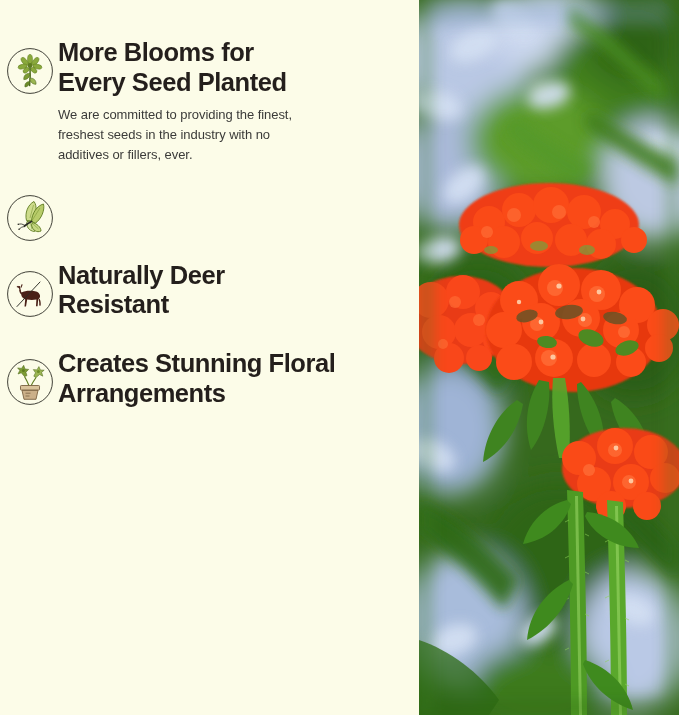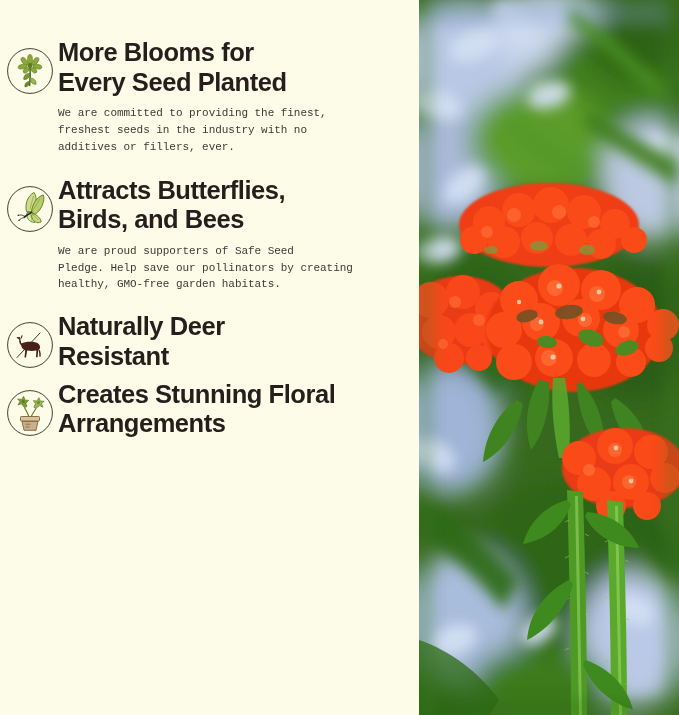--- a/index.html
+++ b/index.html
@@ -31,21 +31,21 @@
     display: flex;
     flex-direction: column;
   }
   .benefit {
     display: flex;
     align-items: flex-start;
     padding: 0 0 0 2px;
   }
   .benefit-1 { margin-bottom: 20px; }
   .benefit-2 { margin-bottom: 19px; }
-  .benefit-3 { }
+  .benefit-3 { margin-bottom: 21px; }
   .benefit-4 { margin-bottom: 4px; }
 
   .icon-wrap {
     width: 56px;
     min-width: 56px;
     display: flex;
     justify-content: center;
     padding-top: 9px;
   }
   .icon-circle {
@@ -61,22 +61,22 @@
     font-family: "Liberation Sans", sans-serif;
     font-size: 25.5px;
     line-height: 1.165;
     font-weight: bold;
     color: #241f1c;
     letter-spacing: -0.45px;
     margin: 0 0 8px 0;
     white-space: pre-line;
   }
   .benefit-body {
-    font-family: Liberation Mono, monospace;
-    font-size: 11px;
+    font-family: Liberation Sans, sans-serif;
+    font-size: 13px;
     line-height: 1.52;
     color: #3b3b39;
     margin: 0;
     letter-spacing: -0.05px;
     white-space: pre-line;
     max-width: 345px;
   }
 
   
   .photo {
@@ -149,27 +149,20 @@
             <path d="M24.5 29 L26 35.5"></path>
           </g>
 
           <path d="M18.5 32 C21 30 23.5 28.5 25.5 27.5" fill="none" stroke="#2b2b24" stroke-width="1.7" stroke-linecap="round"></path>
 
           <path d="M18.8 31.4 C16 29.8 14.2 29.4 12.6 30.4" fill="none" stroke="#2b2b24" stroke-width="0.8" stroke-linecap="round"></path>
           <path d="M18.6 32.6 C16.2 32.6 14.4 33.6 13.4 35" fill="none" stroke="#2b2b24" stroke-width="0.8" stroke-linecap="round"></path>
           <circle cx="12.3" cy="30.2" r="0.8" fill="#2b2b24"></circle>
           <circle cx="13.1" cy="35.3" r="0.8" fill="#2b2b24"></circle>
         </svg>
-      </div>
-      <div class="benefit-text">
-        <h2 class="benefit-title">Attracts Butterflies,
-Birds, and Bees</h2>
-        <p class="benefit-body">We are proud supporters of Safe Seed
-Pledge. Help save our pollinators by creating
-healthy, GMO-free garden habitats.</p>
       </div>
     </div>
 
     <div class="benefit benefit-3">
       <div class="icon-wrap">
         <svg class="icon-circle" viewBox="0 0 48 48">
           <circle cx="24" cy="24" r="22.4" fill="none" stroke="#2b2b24" stroke-width="0.9"></circle>
 
           <g fill="#4a2118">
             <path d="M15.5 22.5 C18.5 20.8 24 20.2 29 21.2 C32 21.8 33.6 23.2 34 25.4

